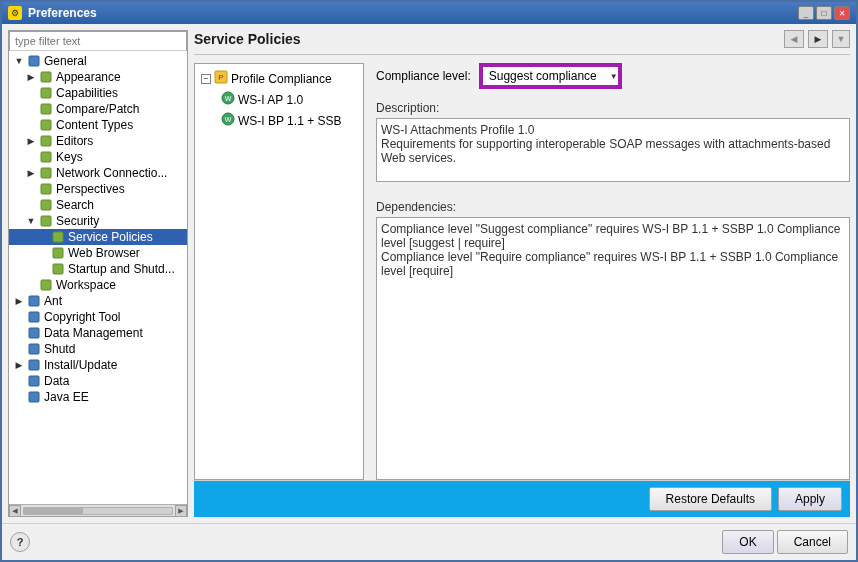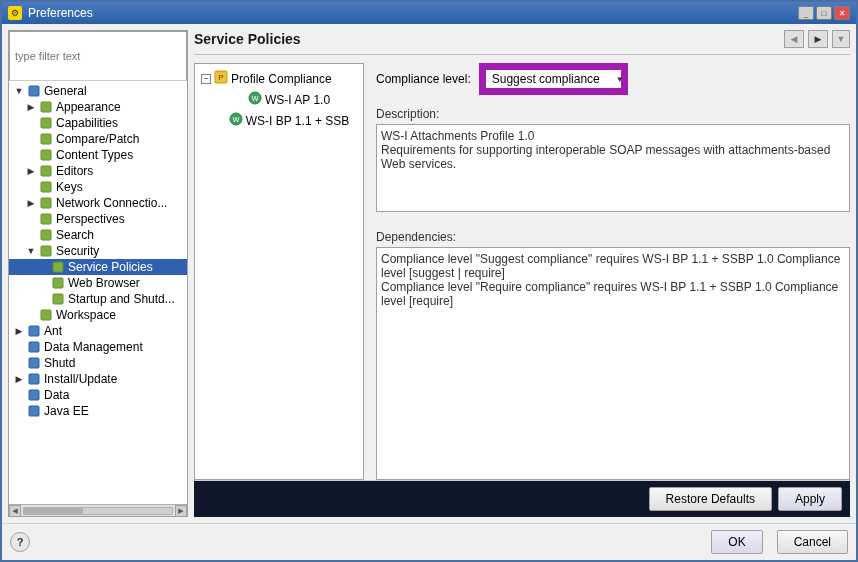--- a/index.html
+++ b/index.html
@@ -33,21 +33,21 @@
       background: #ffd700;
       border-radius: 2px;
       display: flex;
       align-items: center;
       justify-content: center;
       font-size: 9px;
     }
     .titlebar-title {
       flex: 1;
       font-size: 12px;
-      font-weight: normal;
+      font-weight: bold;
     }
     .titlebar-buttons {
       display: flex;
       gap: 2px;
     }
     .titlebar-btn {
       width: 16px;
       height: 14px;
       background: #c0c0c0;
       border: 1px solid #808080;
@@ -78,21 +78,21 @@
     .left-panel {
       width: 180px;
       background: white;
       border: 1px solid #a0a0a0;
       display: flex;
       flex-direction: column;
       flex-shrink: 0;
     }
     .filter-input {
       width: 100%;
-      padding: 18px 5px;
+      padding: 3px 5px;
       border: 1px solid #a0a0a0;
       border-bottom: 1px solid #ccc;
       font-size: 11px;
       color: #888;
       outline: none;
     }
     .tree-area {
       flex: 1;
       overflow-y: auto;
       overflow-x: hidden;
@@ -215,21 +215,21 @@
       align-items: center;
       margin-bottom: 12px;
     }
     .compliance-label {
       font-size: 12px;
       margin-right: 8px;
     }
     .compliance-select {
       padding: 2px 20px 2px 6px;
       font-size: 12px;
-      border: 7px solid #a21caf;
+      border: 4px solid #a21caf;
       background: white;
       appearance: none;
       -webkit-appearance: none;
       cursor: pointer;
       outline: none;
       position: relative;
     }
     .select-wrapper {
       position: relative;
       display: inline-block;
@@ -251,34 +251,34 @@
     }
     .text-box {
       border: 1px solid #a0a0a0;
       background: white;
       font-size: 12px;
       padding: 4px;
       overflow-y: auto;
       resize: none;
     }
     .description-box {
-      height: 88px;
+      height: 64px;
       margin-bottom: 10px;
     }
     .dependencies-box {
       flex: 1;
       min-height: 80px;
     }
     .bottom-bar {
       display: flex;
       align-items: flex-end;
       justify-content: flex-end;
       padding: 6px 8px;
       gap: 6px;
-      background: #0f172a;
+      background: #0ea5e9;
       border-top: 1px solid #d0d0d0;
       flex-shrink: 0;
     }
     .footer-bar {
       display: flex;
       align-items: center;
       justify-content: space-between;
       padding: 6px 8px;
       background: #f0f0f0;
       border-top: 1px solid #d0d0d0;
@@ -322,21 +322,20 @@
       border: 1px solid #808080;
       display: flex;
       align-items: center;
       justify-content: center;
       font-size: 8px;
       margin-right: 3px;
       flex-shrink: 0;
     }
     .sub-item {
       padding-left: 22px;
-      justify-content: center;
     }
     .scrollbar-arr {
       width: 12px;
       height: 12px;
       display: flex;
       align-items: center;
       justify-content: center;
       font-size: 7px;
       background: #d0d0d0;
       border: 1px solid #a0a0a0;
@@ -521,20 +520,29 @@
           <div class="tree-item">
             <span class="tree-expand">▶</span>
             <span class="tree-icon">
               <svg width="12" height="12" viewBox="0 0 12 12">
                   <rect x="1" y="1" width="10" height="10" rx="1" fill="#4a80c0" stroke="#2a60a0" stroke-width="1"></rect>
                 </svg>
             </span>
             <span class="tree-label">Ant</span>
           </div>
 
+          <div class="tree-item">
+            <span class="tree-expand" style="width:12px;"></span>
+            <span class="tree-icon">
+              <svg width="12" height="12" viewBox="0 0 12 12">
+                  <rect x="1" y="1" width="10" height="10" rx="1" fill="#4a80c0" stroke="#2a60a0" stroke-width="1"></rect>
+                </svg>
+            </span>
+            <span class="tree-label">Copyright Tool</span>
+          </div>
 
           <div class="tree-item">
             <span class="tree-expand" style="width:12px;"></span>
             <span class="tree-icon">
               <svg width="12" height="12" viewBox="0 0 12 12">
                   <rect x="1" y="1" width="10" height="10" rx="1" fill="#4a80c0" stroke="#2a60a0" stroke-width="1"></rect>
                 </svg>
             </span>
             <span class="tree-label">Data Management</span>
           </div>
@@ -672,19 +680,19 @@
         <div class="bottom-bar">
           <button class="btn">Restore Defaults</button>
           <button class="btn btn-primary">Apply</button>
         </div>
       </div>
 
     </div>
 
     <div class="footer-bar">
       <div class="help-icon">?</div>
-      <div style="display:flex; gap:14px;">
+      <div style="display:flex; gap:3px;">
         <button class="btn btn-primary">OK</button>
         <button class="btn">Cancel</button>
       </div>
     </div>
   </div>
 </div>
 
 </body></html>

